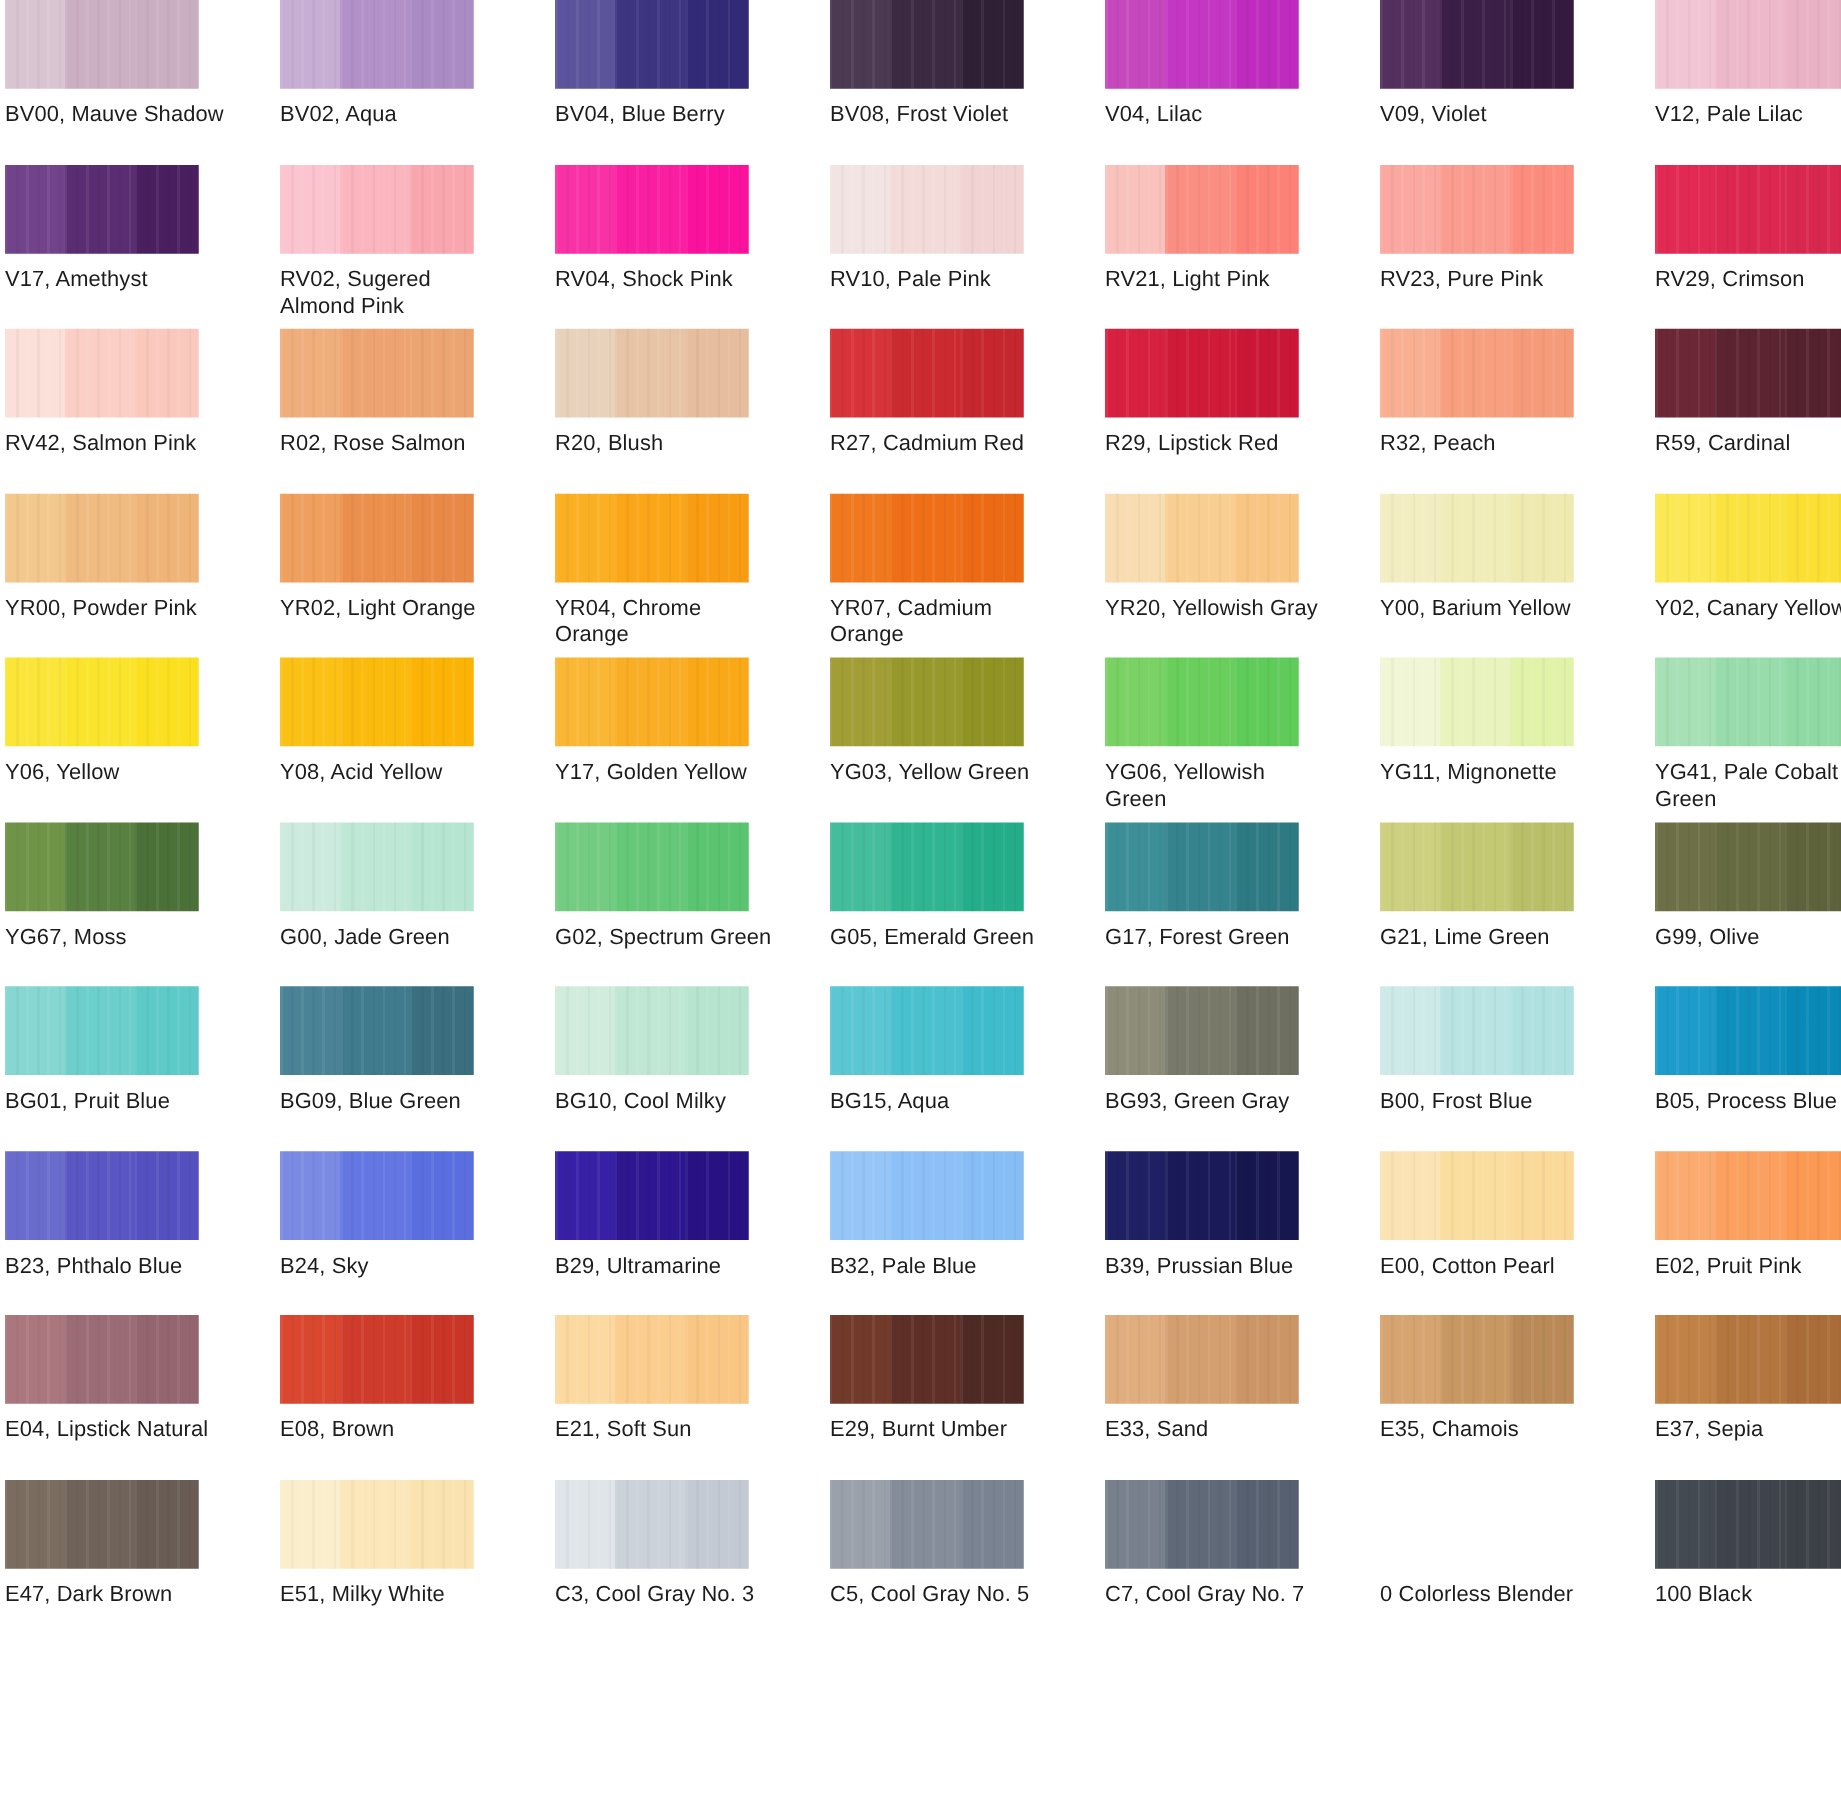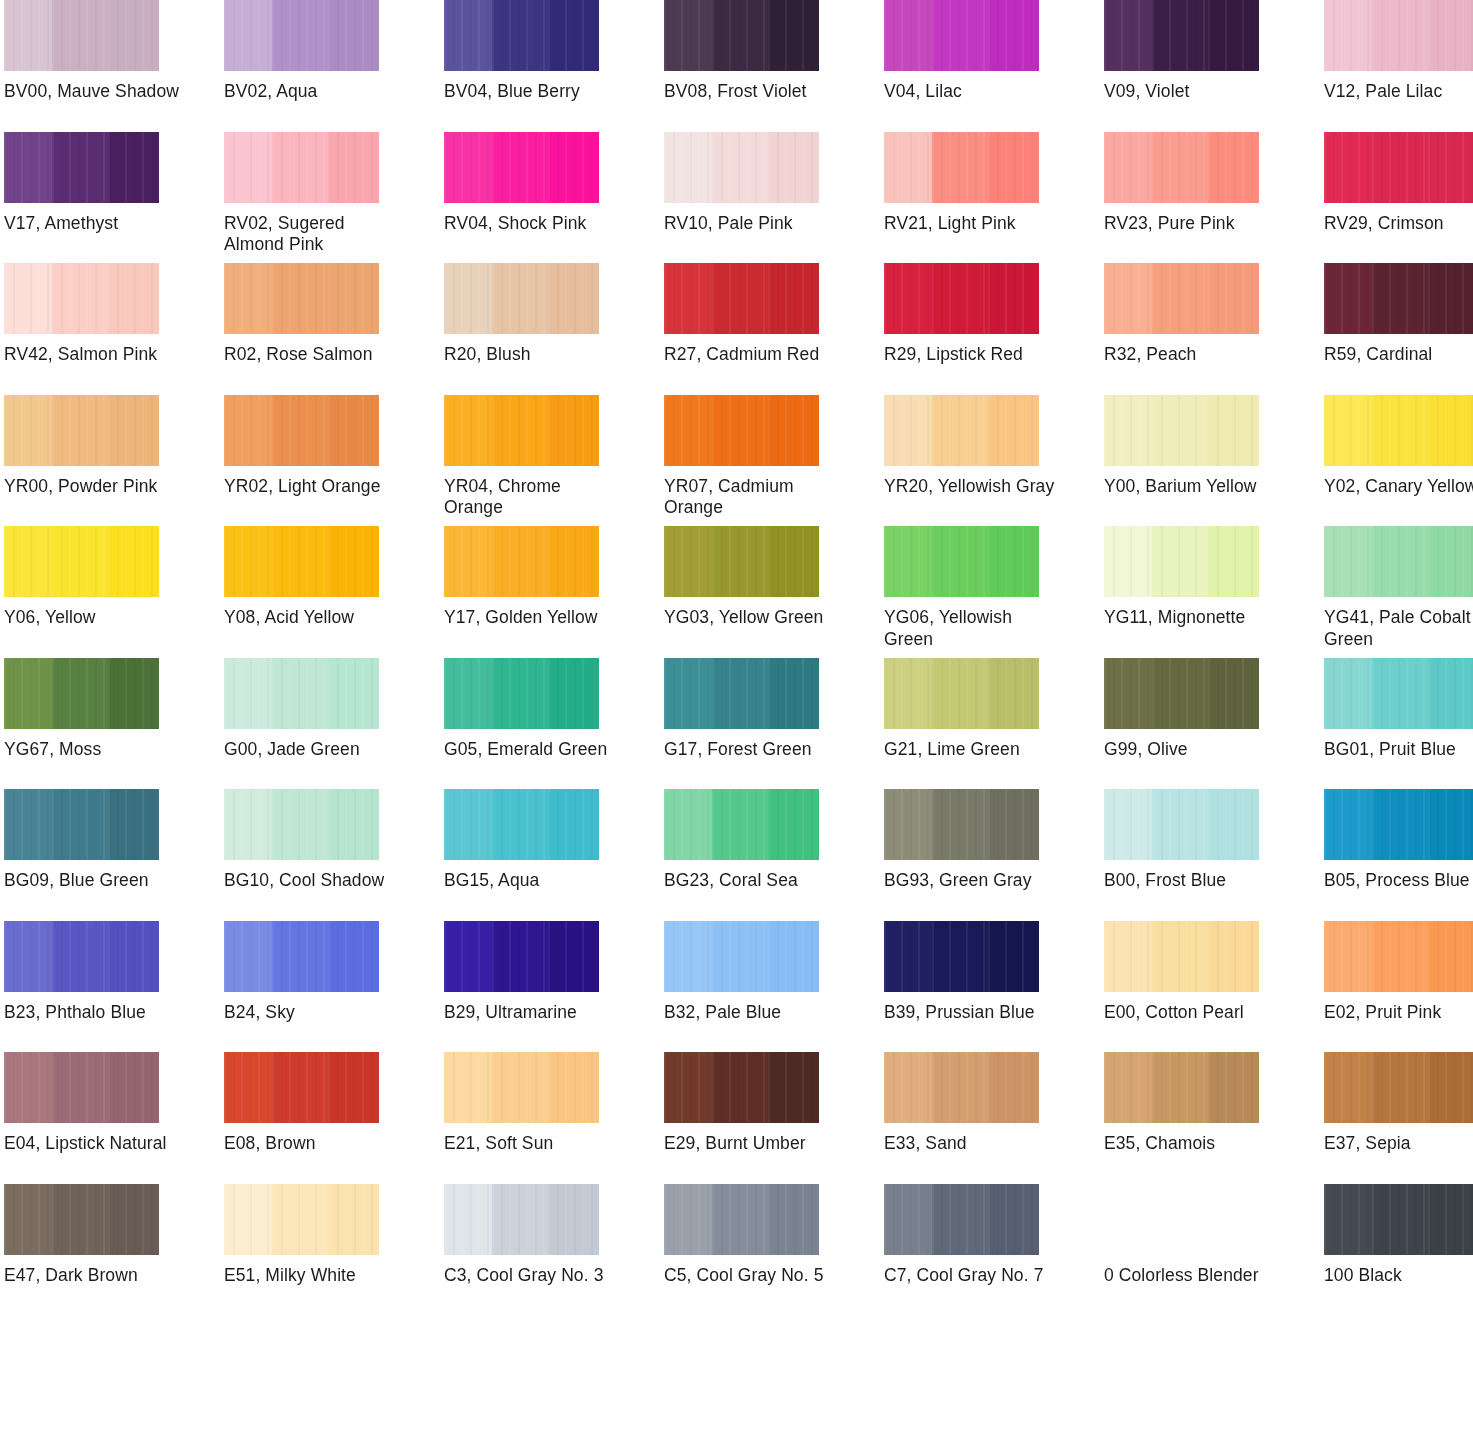--- a/index.html
+++ b/index.html
@@ -373,20 +373,28 @@
       <div class="cell">
         <div class="swatch">
           <div class="band b1" style="background: rgb(205, 234, 222);"></div>
           <div class="band b2" style="background: rgb(191, 231, 214);"></div>
           <div class="band b3" style="background: rgb(182, 229, 209);"></div>
         </div>
         <div class="label">G00, Jade Green</div>
       </div>
       <div class="cell">
         <div class="swatch">
+          <div class="band b1" style="background: rgb(116, 204, 130);"></div>
+          <div class="band b2" style="background: rgb(101, 200, 120);"></div>
+          <div class="band b3" style="background: rgb(90, 196, 113);"></div>
+        </div>
+        <div class="label">G02, Spectrum Green</div>
+      </div>
+      <div class="cell">
+        <div class="swatch">
           <div class="band b1" style="background: rgb(67, 189, 155);"></div>
           <div class="band b2" style="background: rgb(47, 181, 145);"></div>
           <div class="band b3" style="background: rgb(36, 173, 137);"></div>
         </div>
         <div class="label">G05, Emerald Green</div>
       </div>
       <div class="cell">
         <div class="swatch">
           <div class="band b1" style="background: rgb(61, 143, 151);"></div>
           <div class="band b2" style="background: rgb(53, 131, 140);"></div>
@@ -425,37 +433,29 @@
           <div class="band b3" style="background: rgb(58, 111, 128);"></div>
         </div>
         <div class="label">BG09, Blue Green</div>
       </div>
       <div class="cell">
         <div class="swatch">
           <div class="band b1" style="background: rgb(209, 236, 221);"></div>
           <div class="band b2" style="background: rgb(191, 231, 212);"></div>
           <div class="band b3" style="background: rgb(182, 228, 207);"></div>
         </div>
-        <div class="label">BG10, Cool Shadow</div>
+        <div class="label">BG10, Cool Milky</div>
       </div>
       <div class="cell">
         <div class="swatch">
           <div class="band b1" style="background: rgb(91, 199, 210);"></div>
           <div class="band b2" style="background: rgb(73, 193, 206);"></div>
           <div class="band b3" style="background: rgb(63, 188, 203);"></div>
         </div>
         <div class="label">BG15, Aqua</div>
-      </div>
-      <div class="cell">
-        <div class="swatch">
-          <div class="band b1" style="background: rgb(129, 214, 168);"></div>
-          <div class="band b2" style="background: rgb(85, 201, 141);"></div>
-          <div class="band b3" style="background: rgb(65, 193, 128);"></div>
-        </div>
-        <div class="label">BG23, Coral Sea</div>
       </div>
       <div class="cell">
         <div class="swatch">
           <div class="band b1" style="background: rgb(140, 140, 120);"></div>
           <div class="band b2" style="background: rgb(121, 121, 106);"></div>
           <div class="band b3" style="background: rgb(111, 111, 97);"></div>
         </div>
         <div class="label">BG93, Green Gray</div>
       </div>
       <div class="cell">

